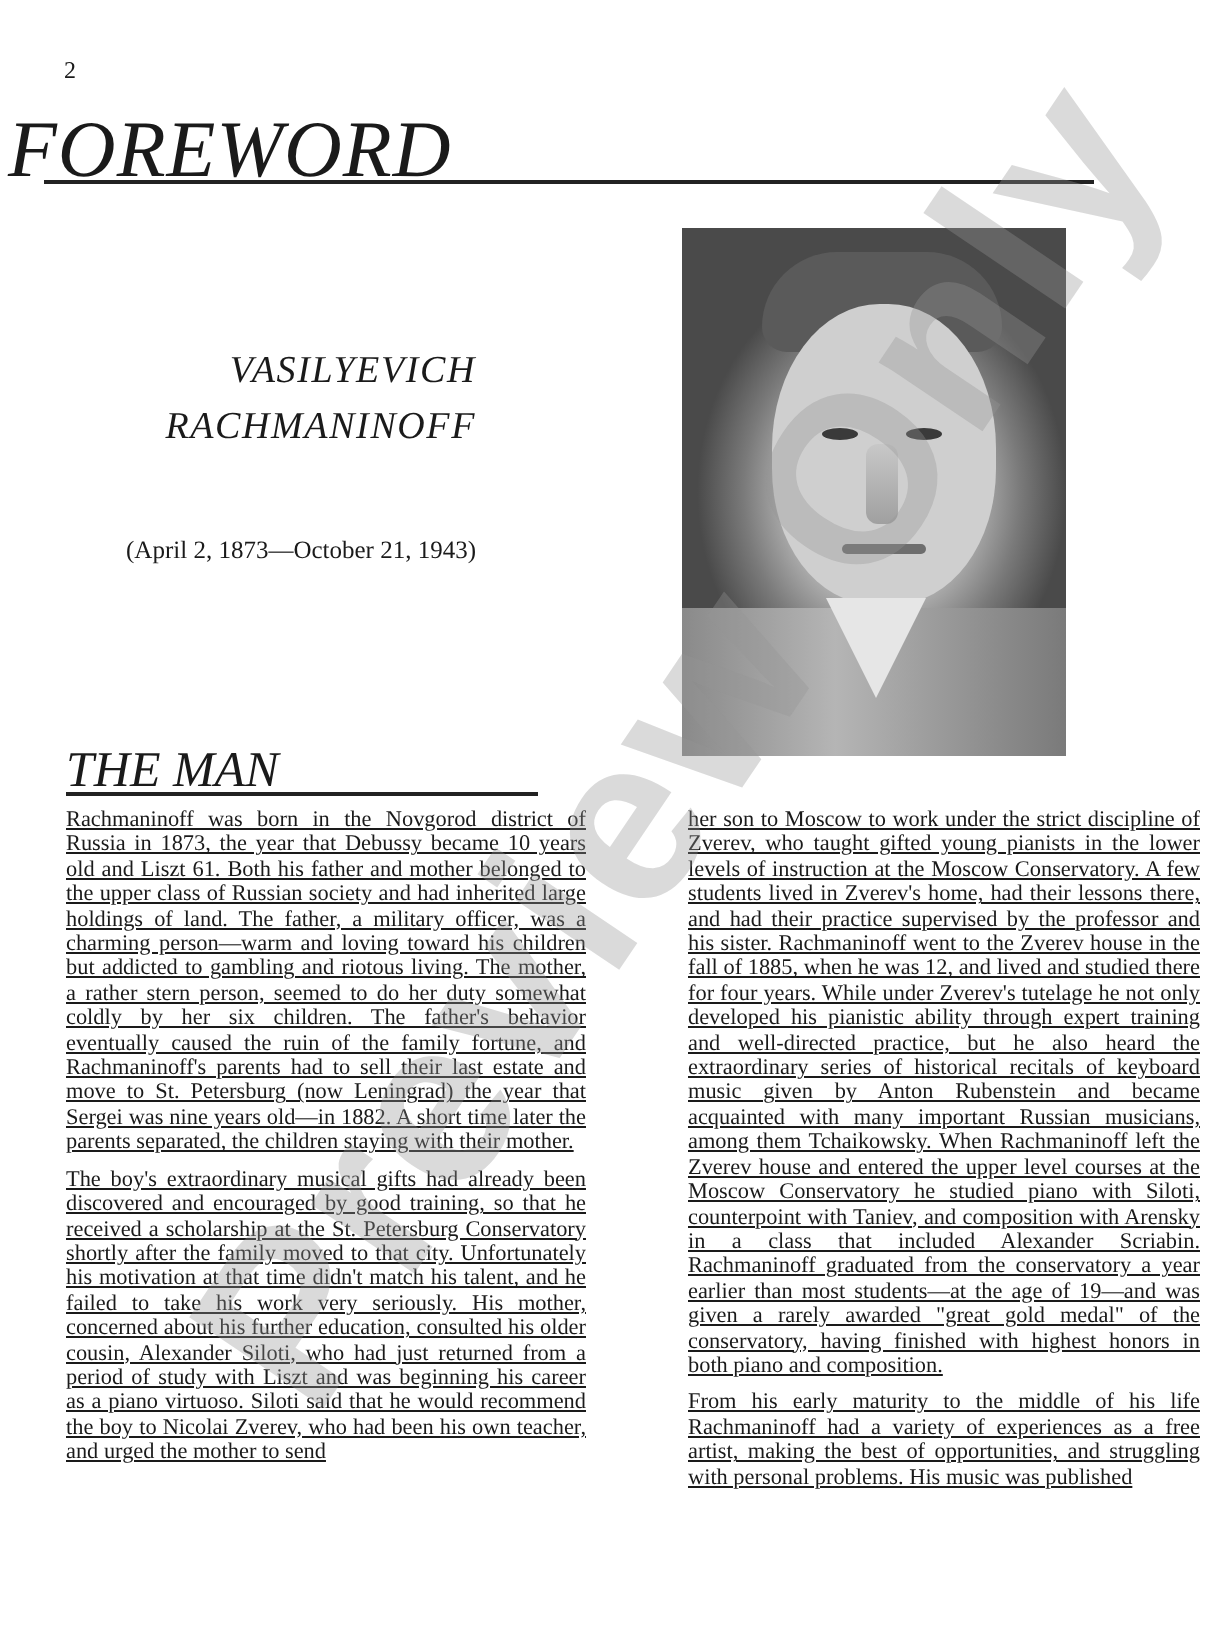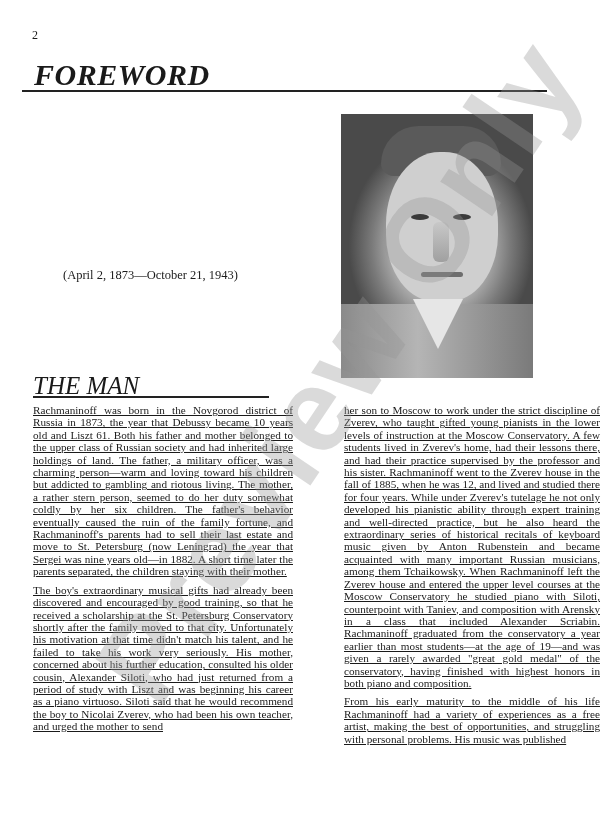--- a/index.html
+++ b/index.html
@@ -2,22 +2,22 @@
 <html><head>
   <meta charset="utf-8">
   <style>
     html, body { margin: 0; padding: 0; }
     body {
       width: 612px; height: 814px; background: #ffffff; position: relative; overflow: hidden;
       font-family: "Liberation Serif", "DejaVu Serif", serif; color: #1a1a1a;
     }
     .page-number { position: absolute; left: 32px; top: 28px; font-size: 12px; }
     .foreword-title {
-      position: absolute; left: 34px; top: 58px; width: 530px;
-      font-size: 30px; font-style: italic; letter-spacing: 0.5px; line-height: 34px; font-weight: bold;
+      position: absolute; left: 4px; top: 58px; width: 530px;
+      font-size: 40px; font-style: italic; letter-spacing: 0.5px; line-height: 34px;
     }
     .foreword-rule { position: absolute; left: 22px; top: 90px; width: 525px; height: 2px; background: #222; }
     .name-block { position: absolute; left: 20px; top: 172px; width: 218px; text-align: right; }
     .name-line { font-style: italic; font-size: 19px; letter-spacing: 0.8px; line-height: 28px; height: 28px; margin-bottom: 0; }
     .name-line + .name-line { margin-top: 0; }
     .dates { position: absolute; left: 20px; top: 268px; width: 218px; text-align: right; font-size: 12.5px; }
     .portrait {
       position: absolute; left: 341px; top: 114px; width: 192px; height: 264px;
       background: radial-gradient(ellipse 48% 42% at 52% 50%, #d9d9d9 0%, #bdbdbd 45%, #7a7a7a 75%, #4a4a4a 100%);
       overflow: hidden;
@@ -46,20 +46,22 @@
   </style>
 </head>
 <body>
 
 <div class="page-number">2</div>
 
 <div class="foreword-title">FOREWORD</div>
 <div class="foreword-rule"></div>
 
 <div class="name-block">
+  <div class="name-line">VASILYEVICH</div>
+  <div class="name-line">RACHMANINOFF</div>
 </div>
 <div class="dates">(April 2, 1873—October 21, 1943)</div>
 
 <div class="portrait" title="Portrait photograph of Sergei Rachmaninoff">
   <div class="hair"></div>
   <div class="face"></div>
   <div class="eye" style="left:70px"></div>
   <div class="eye" style="left:112px"></div>
   <div class="nose"></div>
   <div class="mouth"></div>

